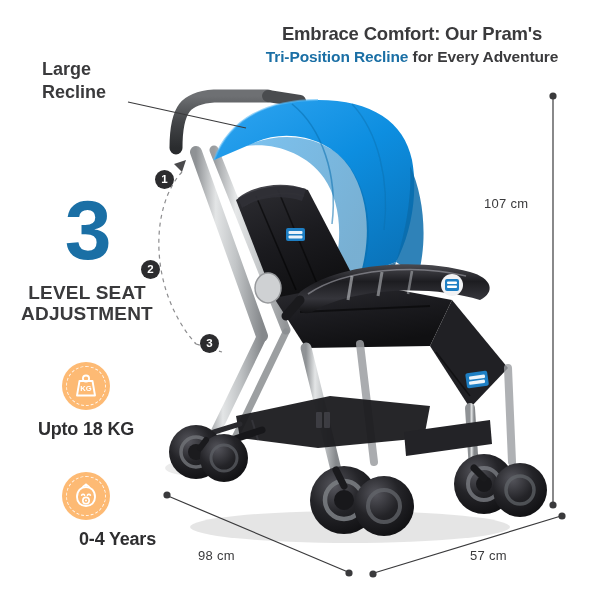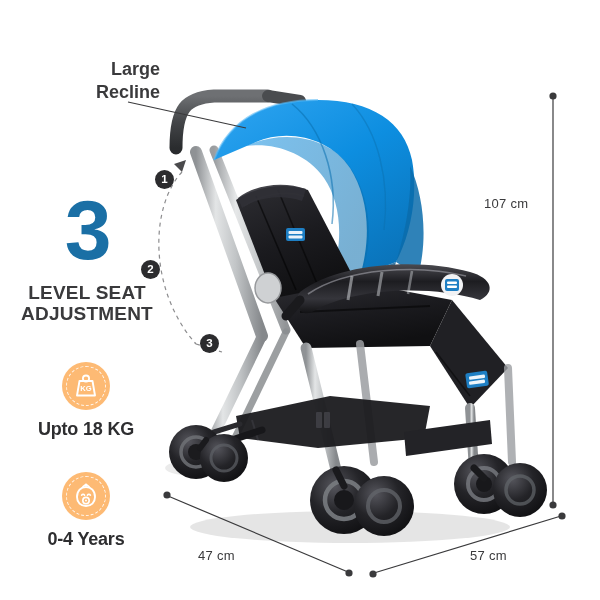--- a/index.html
+++ b/index.html
@@ -17,21 +17,21 @@
     line-height:24px;white-space:nowrap;
   }
   .title-line2{
     font-size:15.5px;font-weight:bold;color:#3a3a3c;letter-spacing:-0.1px;
     line-height:22px;white-space:nowrap;
   }
   .accent{color:#1a6fa5;}
 
   
   .canopy-label{
-    position:absolute;left:42px;top:58px;width:118px;text-align:right;
+    position:absolute;left:42px;top:58px;width:118px;text-align:left;
     font-size:18px;font-weight:bold;color:#3a3a3c;line-height:23px;
   }
 
   .big-three{
     position:absolute;left:22px;top:188px;width:130px;text-align:center;
     font-size:84px;font-weight:bold;color:#1a6fa5;line-height:84px;
     letter-spacing:-2px;
   }
   .three-sub{
     position:absolute;left:4px;top:282px;width:166px;text-align:center;
@@ -265,20 +265,24 @@
 
     <line x1="168" y1="496" x2="348" y2="572" stroke="#3a3a3c" stroke-width="1.2"></line>
     <circle cx="167" cy="495" r="3.6" fill="#3a3a3c"></circle>
     <circle cx="349" cy="573" r="3.6" fill="#3a3a3c"></circle>
 
     <line x1="374" y1="573" x2="561" y2="516" stroke="#3a3a3c" stroke-width="1.2"></line>
     <circle cx="373" cy="574" r="3.6" fill="#3a3a3c"></circle>
     <circle cx="562" cy="516" r="3.6" fill="#3a3a3c"></circle>
   </svg>
 
+  <div class="title-block">
+    <div class="title-line1">Embrace Comfort: Our Pram's</div>
+    <div class="title-line2"><span class="accent">Tri-Position Recline</span><span> for Every Adventure</span></div>
+  </div>
 
   <div class="canopy-label">
     <div>Large</div>
     <div>Recline</div>
   </div>
 
   <div class="big-three">3</div>
   <div class="three-sub">
     <div>LEVEL SEAT</div>
     <div>ADJUSTMENT</div>
@@ -293,32 +297,32 @@
       <div class="badge-dash"></div>
       <svg class="badge-glyph" viewBox="0 0 48 48">
         <path d="M17.5 19 L30.5 19 L33 33.5 L15 33.5 Z" fill="none" stroke="#ffffff" stroke-width="1.9" stroke-linejoin="round"></path>
         <circle cx="24" cy="16.6" r="3.1" fill="none" stroke="#ffffff" stroke-width="1.8"></circle>
         <text x="24" y="29.4" text-anchor="middle" fill="#ffffff" font-family="Liberation Sans, sans-serif" font-size="7.6" font-weight="bold">KG</text>
       </svg>
     </div>
     <div class="badge-text">Upto 18 KG</div>
   </div>
 
-  <div class="badge-group" style="left:16px;top:472px;">
+  <div class="badge-group" style="left:16px;top:472px;text-align:right;">
     <div class="badge-circle">
       <div class="badge-dash"></div>
       <svg class="badge-glyph" viewBox="0 0 48 48">
         <path d="M15 25 C15 18.8 19 15 24 15 C29 15 33 18.8 33 25 C33 30.6 29.2 34 24 34 C18.8 34 15 30.6 15 25 Z" fill="none" stroke="#ffffff" stroke-width="1.9"></path>
         <path d="M21 14.6 L24 12.2 L27 14.6" fill="none" stroke="#ffffff" stroke-width="1.6" stroke-linecap="round"></path>
         <path d="M19.6 23.2 C20.4 22 21.8 22 22.6 23.2" fill="none" stroke="#ffffff" stroke-width="1.6" stroke-linecap="round"></path>
         <path d="M25.4 23.2 C26.2 22 27.6 22 28.4 23.2" fill="none" stroke="#ffffff" stroke-width="1.6" stroke-linecap="round"></path>
         <circle cx="24" cy="28.6" r="3.2" fill="none" stroke="#ffffff" stroke-width="1.6"></circle>
         <circle cx="24" cy="28.6" r="1" fill="#ffffff"></circle>
       </svg>
     </div>
     <div class="badge-text">0-4 Years</div>
   </div>
 
   <div class="dim" style="left:484px;top:196px;">107 cm</div>
-  <div class="dim" style="left:198px;top:548px;">47 cm</div>
+  <div class="dim" style="left:198px;top:548px;">98 cm</div>
   <div class="dim" style="left:470px;top:548px;">57 cm</div>
 
 </div>
 
 </body></html>

